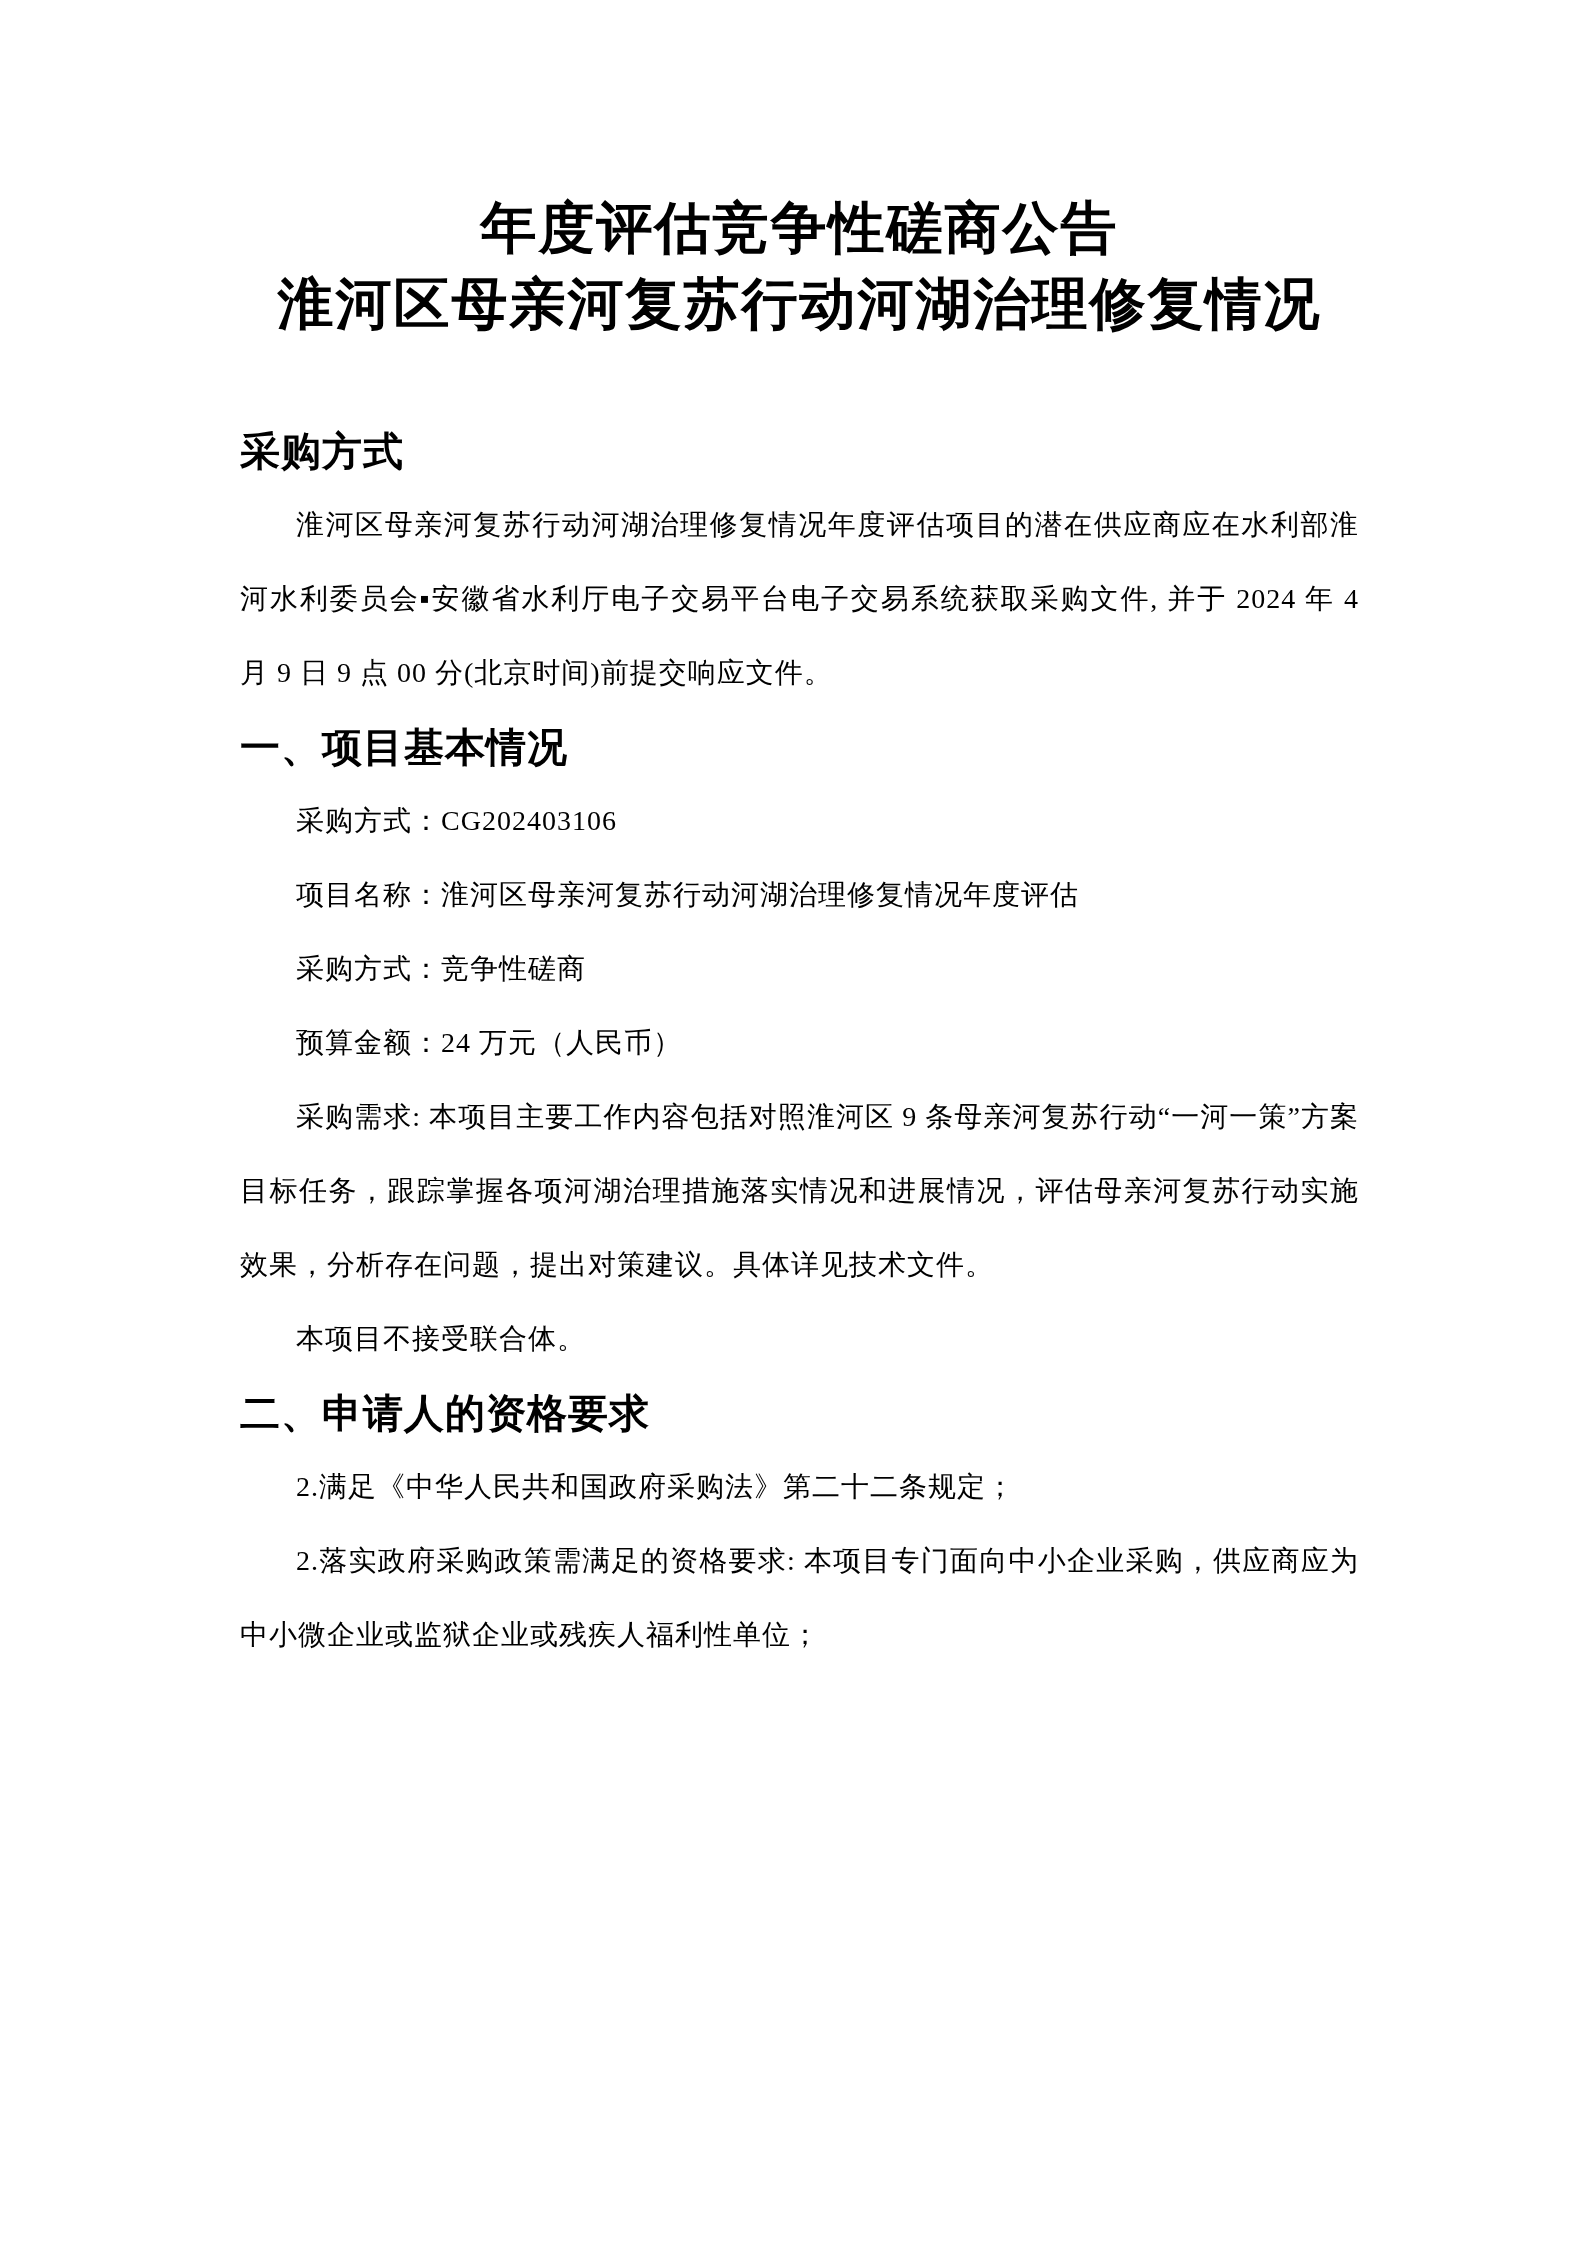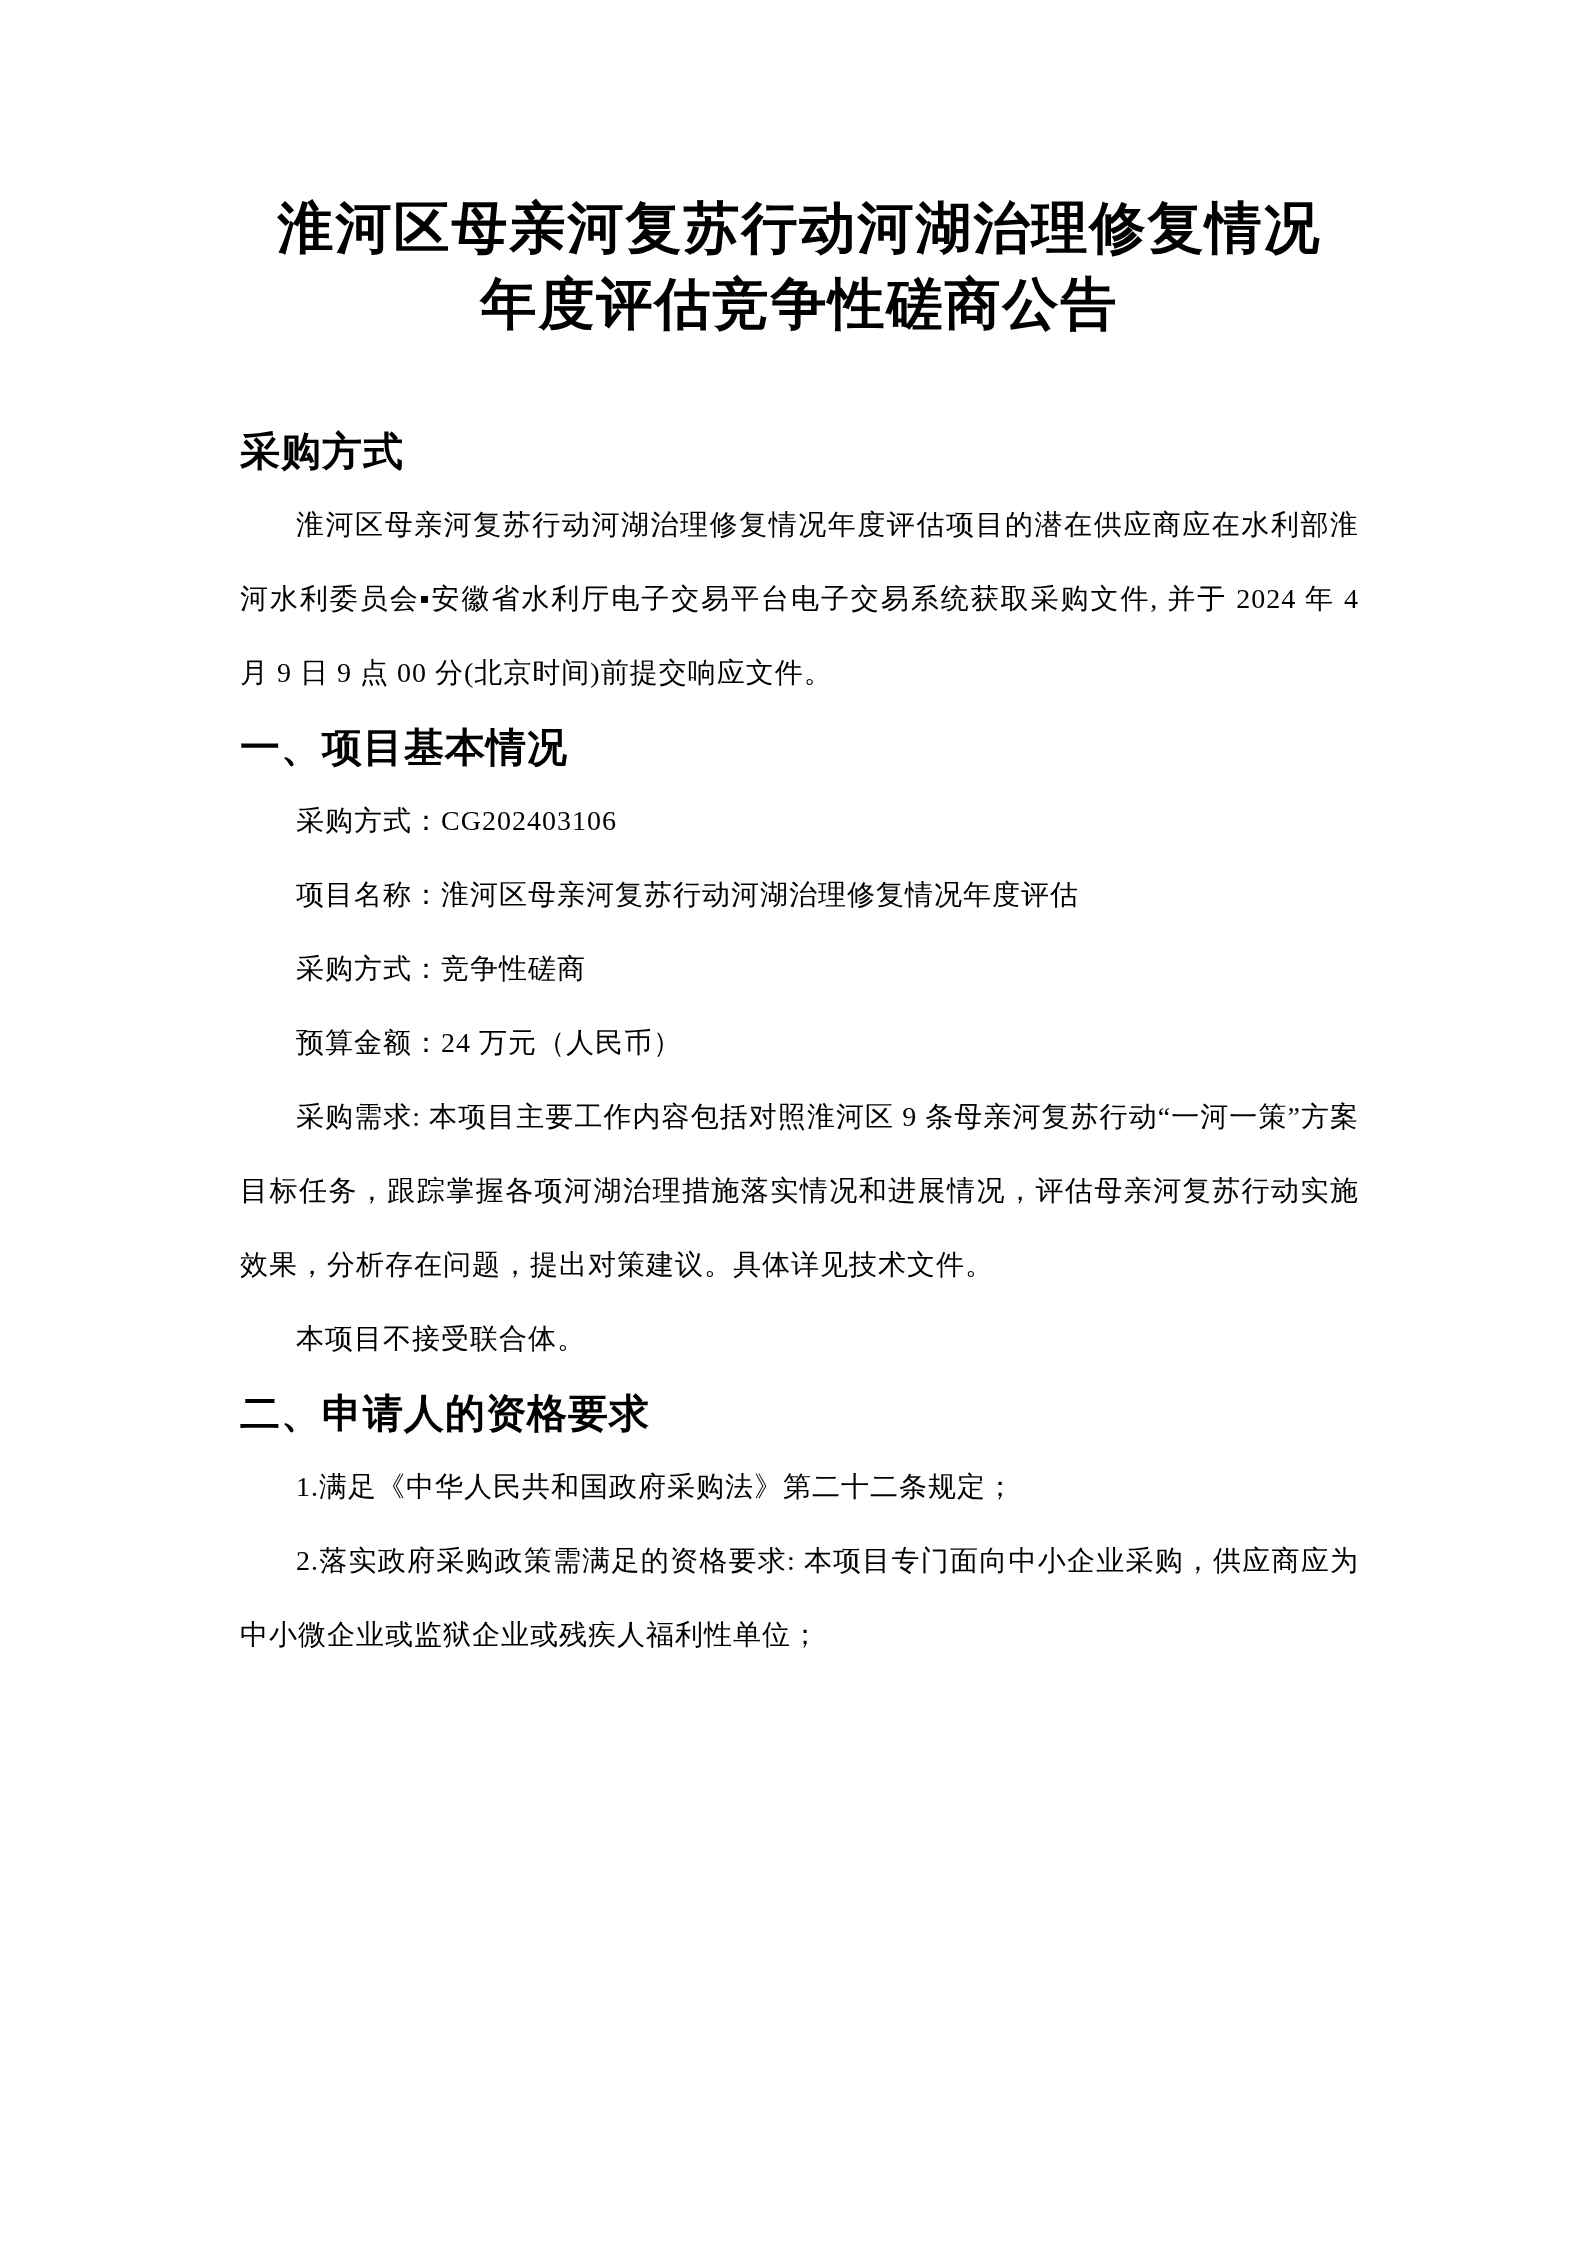--- a/index.html
+++ b/index.html
@@ -43,22 +43,22 @@
     text-indent: 2em;
     white-space: nowrap;
   }
 </style>
 </head>
 <body>
 
 <div class="page">
 
   <h1 class="doc-title">
+    <span style="display:block">年度评估竞争性磋商公告</span>
     <span style="display:block">淮河区母亲河复苏行动河湖治理修复情况</span>
-    <span style="display:block">年度评估竞争性磋商公告</span>
   </h1>
 
   <div class="heading overview">采购方式</div>
 
   <p class="body-text para">淮河区母亲河复苏行动河湖治理修复情况年度评估项目的潜在供应商应在水利部淮河水利委员会▪安徽省水利厅电子交易平台电子交易系统获取采购文件, 并于 2024 年 4 月 9 日 9 点 00 分(北京时间)前提交响应文件。</p>
 
   <div class="heading">一、项目基本情况</div>
 
   <p class="body-text field-line"><span>采购方式：</span><span>CG202403106</span></p>
 
@@ -69,17 +69,17 @@
   <p class="body-text field-line"><span>预算金额：</span><span>24 万元（人民币）</span></p>
 
 
   <p class="body-text para">采购需求: 本项目主要工作内容包括对照淮河区 9 条母亲河复苏行动“一河一策”方案目标任务，跟踪掌握各项河湖治理措施落实情况和进展情况，评估母亲河复苏行动实施效果，分析存在问题，提出对策建议。具体详见技术文件。</p>
 
 
   <p class="body-text field-line">本项目不接受联合体。</p>
 
   <div class="heading">二、申请人的资格要求</div>
 
-  <p class="body-text para">1.满足《中华人民共和国政府采购法》第二十二条规定；</p>
+  <p class="body-text para">2.满足《中华人民共和国政府采购法》第二十二条规定；</p>
 
   <p class="body-text para">2.落实政府采购政策需满足的资格要求: 本项目专门面向中小企业采购，供应商应为中小微企业或监狱企业或残疾人福利性单位；</p>
 
 </div>
 
 </body></html>

